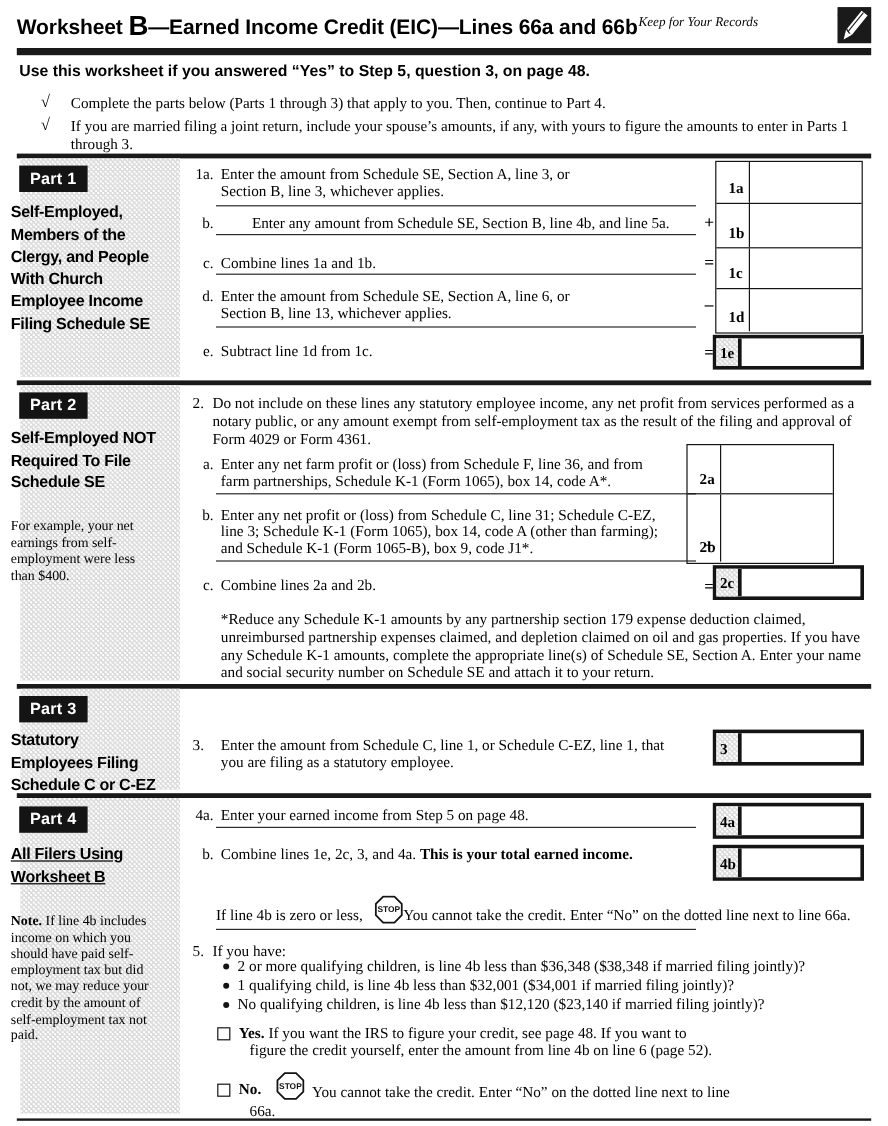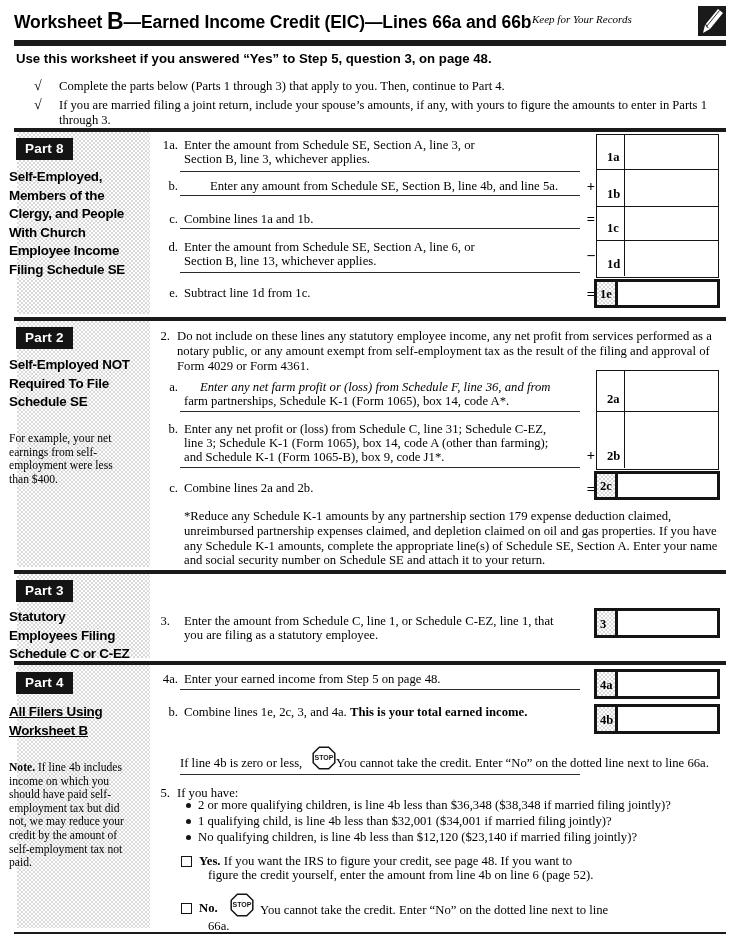--- a/index.html
+++ b/index.html
@@ -284,21 +284,21 @@
 
   <div class="chk" style="left:34px; top:78px;">√</div>
   <div class="checkline" style="left:59px; top:79px; width:640px;">Complete the parts below (Parts 1 through 3) that apply to you. Then, continue to Part 4.</div>
 
   <div class="chk" style="left:34px; top:97px;">√</div>
   <div class="checkline" style="left:59px; top:98px; width:655px;">If you are married filing a joint return, include your spouse’s amounts, if any, with yours to figure the amounts to enter in Parts 1 through 3.</div>
 
   <div class="rule rule-med" style="top:128px;"></div>
 
   <div class="sidebar" style="top:132px; height:182px;"></div>
-  <div class="part-tag" style="top:138px;">Part 8</div>
+  <div class="part-tag" style="top:138px;">Part 1</div>
   <div class="part-head" style="top:168px;">Self-Employed, Members of the Clergy, and People With Church Employee Income Filing Schedule SE</div>
 
   <div class="num" style="left:152px; top:138px; width:26px;">1a.</div>
   <div class="txt" style="left:184px; top:138px; width:400px;">Enter the amount from Schedule SE, Section A, line 3, or</div>
   <div class="txt" style="left:184px; top:152px; width:400px;">Section B, line 3, whichever applies.</div>
   <div class="uline" style="left:180px; top:171px; width:400px;"></div>
 
   <div class="num" style="left:152px; top:179px; width:26px;">b.</div>
   <div class="txt" style="left:184px; top:179px; width:400px;text-align:center;">Enter any amount from Schedule SE, Section B, line 4b, and line 5a.</div>
   <div class="uline" style="left:180px; top:195px; width:400px;"></div>
@@ -353,39 +353,39 @@
 
   <div class="sidebar" style="top:321px; height:246px;"></div>
   <div class="part-tag" style="top:327px;">Part 2</div>
   <div class="part-head" style="top:356px;">Self-Employed NOT Required To File Schedule SE</div>
   <div class="part-note" style="top:432px;">For example, your net earnings from self-employment were less than $400.</div>
 
   <div class="num" style="left:152px; top:329px; width:18px;">2.</div>
   <div class="txt" style="left:177px; top:329px; width:543px;">Do not include on these lines any statutory employee income, any net profit from services performed as a notary public, or any amount exempt from self-employment tax as the result of the filing and approval of Form 4029 or Form 4361.</div>
 
   <div class="num" style="left:152px; top:380px; width:26px;">a.</div>
-  <div class="txt" style="left:200px; top:380px; width:400px;font-style:italic;">Enter any net farm profit or (loss) from Schedule F, line 36, and from</div>
+  <div class="txt" style="left:184px; top:380px; width:400px;">Enter any net farm profit or (loss) from Schedule F, line 36, and from</div>
   <div class="txt" style="left:184px; top:394px; width:400px;">farm partnerships, Schedule K-1 (Form 1065), box 14, code A*.</div>
   <div class="uline" style="left:180px; top:411px; width:400px;"></div>
 
   <div class="num" style="left:152px; top:422px; width:26px;">b.</div>
   <div class="txt" style="left:184px; top:422px; width:400px;">Enter any net profit or (loss) from Schedule C, line 31; Schedule C-EZ,</div>
   <div class="txt" style="left:184px; top:436px; width:400px;">line 3; Schedule K-1 (Form 1065), box 14, code A (other than farming);</div>
   <div class="txt" style="left:184px; top:450px; width:400px;">and Schedule K-1 (Form 1065-B), box 9, code J1*.</div>
   <div class="uline" style="left:180px; top:467px; width:400px;"></div>
 
   <div class="num" style="left:152px; top:481px; width:26px;">c.</div>
   <div class="txt" style="left:184px; top:481px; width:400px;">Combine lines 2a and 2b.</div>
 
   <div class="txt" style="left:184px; top:509px; width:536px;">*Reduce any Schedule K-1 amounts by any partnership section 179 expense deduction claimed, unreimbursed partnership expenses claimed, and depletion claimed on oil and gas properties. If you have any Schedule K-1 amounts, complete the appropriate line(s) of Schedule SE, Section A. Enter your name and social security number on Schedule SE and attach it to your return.</div>
 
   <div class="op" style="left:584px; top:447px;">+</div>
   <div class="op" style="left:584px; top:481px;">=</div>
 
-  <div class="boxgroup" style="left:596px; top:370px; width:123px; height:100px;padding-left:29px;">
+  <div class="boxgroup" style="left:572px; top:370px; width:123px; height:100px;padding-left:29px;">
     <div class="boxrow" style="top:0px; height:40px;">
       <div class="boxlbl">
           <span>2a</span>
         </div>
     </div>
     <div class="boxrow" style="top:40px; height:57px; border-top:1.4px solid #141414;">
       <div class="boxlbl">
           <span>2b</span>
         </div>
     </div>

